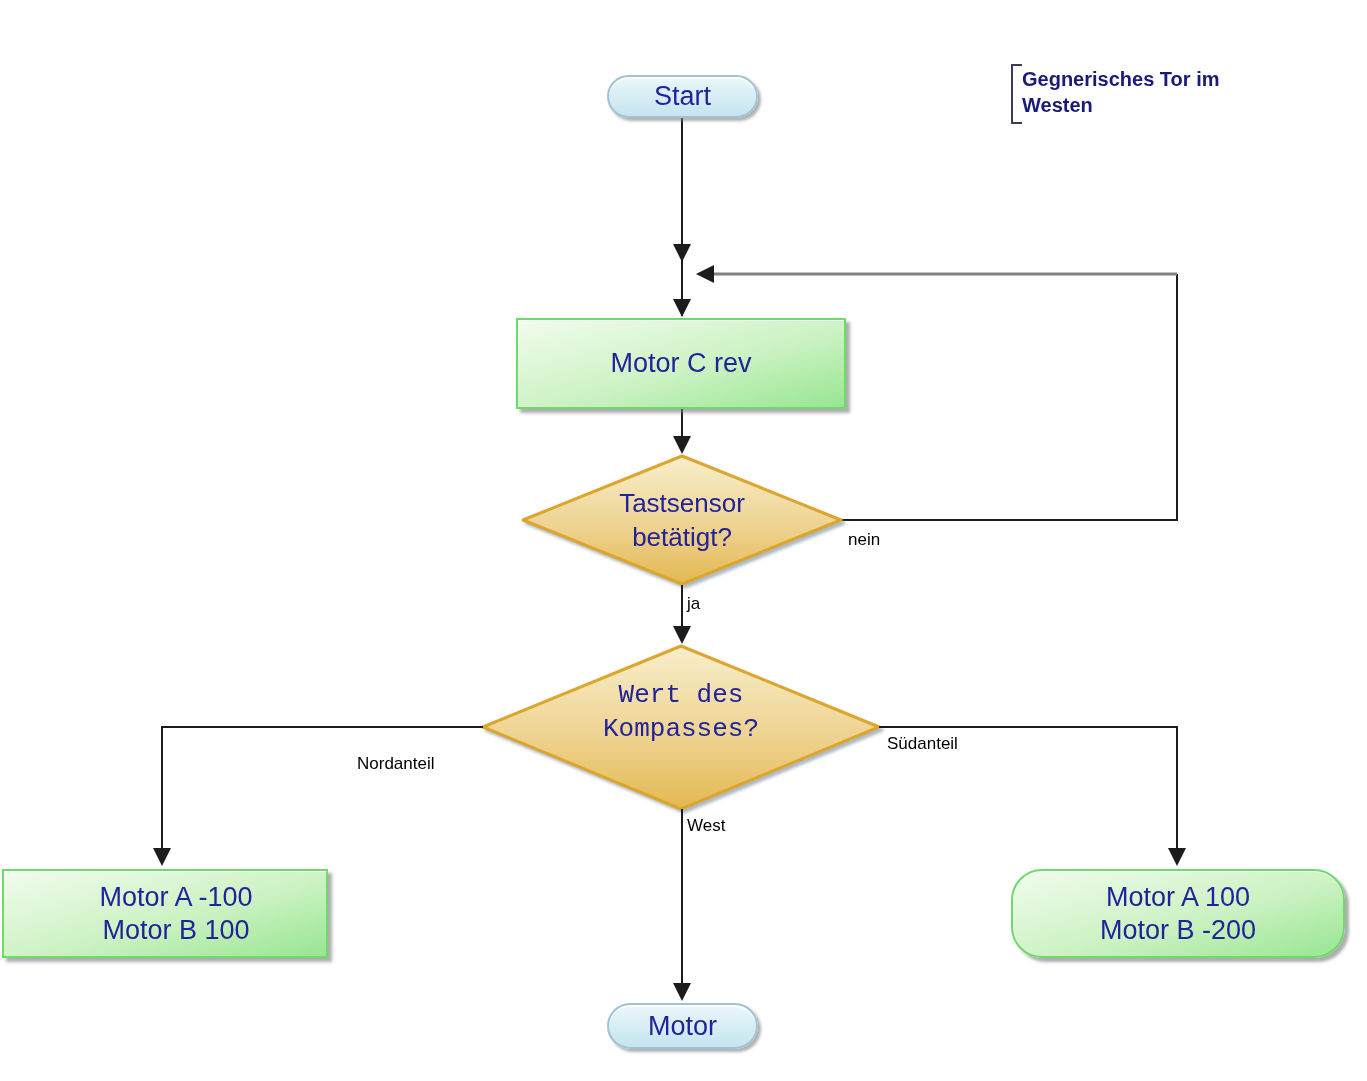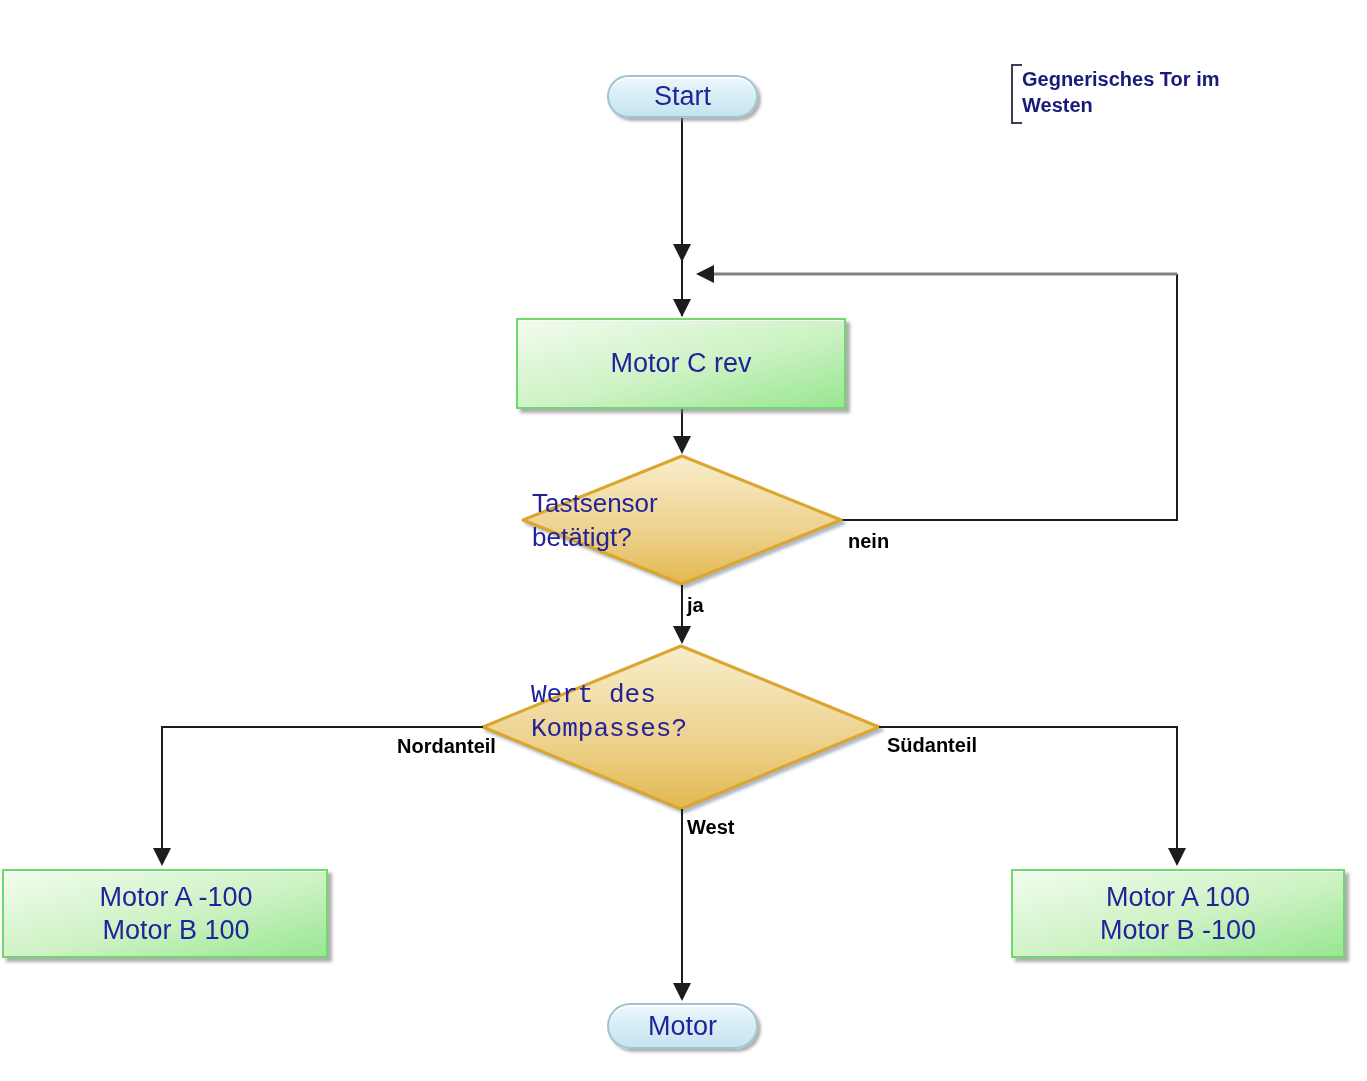--- a/index.html
+++ b/index.html
@@ -22,27 +22,27 @@
     background: linear-gradient(180deg, var(--terminal-fill-top, #ecf7fb) 0%, #d9eef5 45%, var(--terminal-fill-bottom, #c6e4ef) 100%);
     box-shadow: inset 0 2px 0 rgba(255,255,255,0.85), 3px 3px 3px rgba(125,125,125,0.6);
     align-items: center;
   }
   .process {
     border: 2px solid var(--process-border, #70d96e);
     background: linear-gradient(165deg, var(--process-fill-top, #f2fcee) 0%, #ccf2c3 55%, var(--process-fill-bottom, #98e691) 100%);
     box-shadow: inset 0 1px 0 rgba(255,255,255,0.8), 4px 4px 3px rgba(120,120,120,0.6);
   }
   .diamond { filter: drop-shadow(3px 3px 1.5px rgba(120,138,158,0.6)); }
-  .diamond-label { position: absolute; color: var(--node-text, #22229a); font-size: 26px; line-height: 34px; }
+  .diamond-label { position: absolute; text-align: center; color: var(--node-text, #22229a); font-size: 26px; line-height: 34px; }
 
   .edge-label {
     position: absolute;
     color: var(--label-text, #000000);
-    font-size: 20px;
-    font-weight: bold;
+    font-size: 17px;
+    font-weight: normal;
     white-space: nowrap;
   }
 
   .annotation-bracket {
     position: absolute;
     left: 1011px; top: 64px;
     width: 9px; height: 56px;
     border-left: 2px solid #3c3c55;
     border-top: 2px solid #3c3c55;
     border-bottom: 2px solid #3c3c55;
@@ -118,31 +118,31 @@
     <div>betätigt?</div>
   </div>
 
   <div class="diamond-label" style="left:531px; top:678px; width:300px;font-family:Liberation Mono, monospace;">
     <div>Wert des</div>
     <div>Kompasses?</div>
   </div>
 
   <div class="edge-label" style="left:848px; top:530px;">nein</div>
   <div class="edge-label" style="left:687px; top:594px;">ja</div>
-  <div class="edge-label" style="left:357px; top:735px;margin-left:40px;">Nordanteil</div>
+  <div class="edge-label" style="left:357px; top:754px;">Nordanteil</div>
   <div class="edge-label" style="left:887px; top:734px;">Südanteil</div>
   <div class="edge-label" style="left:687px; top:816px;">West</div>
 
   <div class="node process" style="left:2px; top:869px; width:326px; height:89px;padding-left:22px;">
     <div class="node-label">Motor A -100</div>
     <div class="node-label">Motor B 100</div>
   </div>
 
-  <div class="node process" style="left:1011px; top:869px; width:334px; height:89px;">
+  <div class="node process" style="left:1011px; top:869px; width:334px; height:89px;border-radius:31px;">
     <div class="node-label">Motor A 100</div>
-    <div class="node-label">Motor B -100</div>
+    <div class="node-label">Motor B -200</div>
   </div>
 
   <div class="node terminal" style="left:607px; top:1003px; width:151px; height:46px;">
     <div class="node-label">Motor</div>
   </div>
 
 </div>
 
 </body></html>

